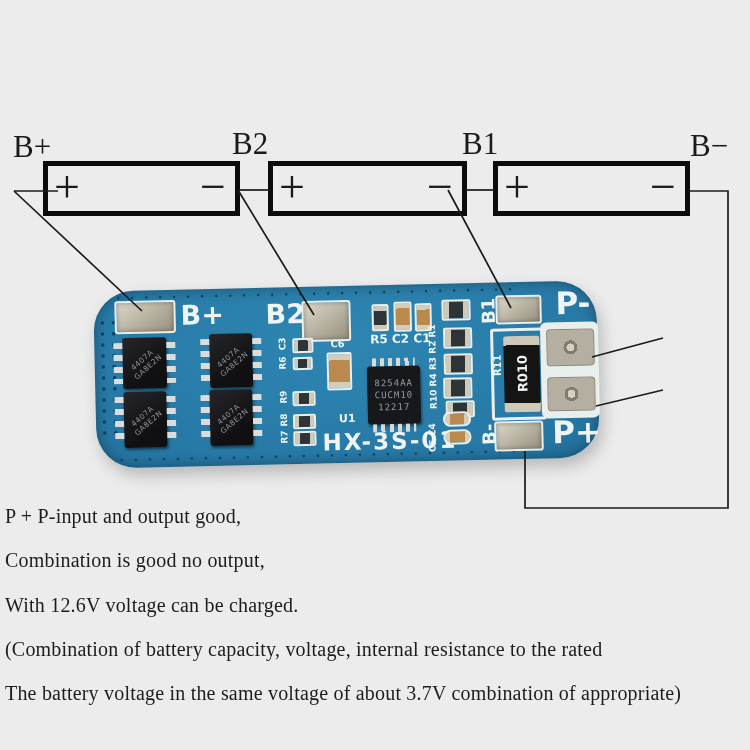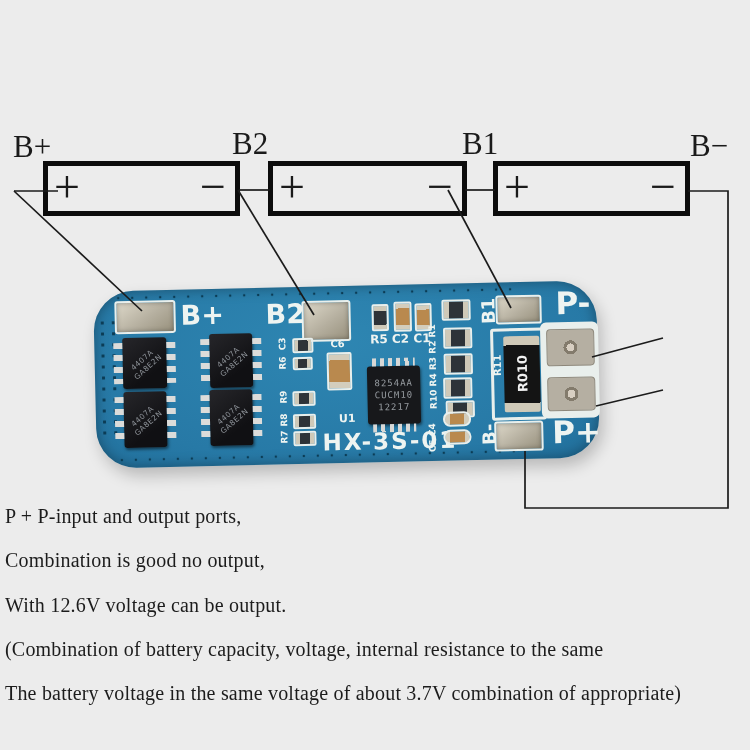--- a/index.html
+++ b/index.html
@@ -184,20 +184,20 @@
       <line x1="14" y1="191" x2="142" y2="311"></line>
       <line x1="238" y1="190" x2="314" y2="315"></line>
       <line x1="448" y1="190" x2="511" y2="308"></line>
       <polyline points="688,191 728,191 728,508 525,508 525,451"></polyline>
       <line x1="592" y1="357" x2="663" y2="338"></line>
       <line x1="596" y1="406" x2="663" y2="390"></line>
     </g>
   </svg>
 
   <div>
-    <div class="desc" style="top:505px">P + P-input and output ports,</div>
+    <div class="desc" style="top:505px">P + P-input and output good,</div>
     <div class="desc" style="top:549px">Combination is good no output,</div>
-    <div class="desc" style="top:594px">With 12.6V voltage can be output.</div>
-    <div class="desc" style="top:638px">(Combination of battery capacity, voltage, internal resistance to the same</div>
+    <div class="desc" style="top:594px">With 12.6V voltage can be charged.</div>
+    <div class="desc" style="top:638px">(Combination of battery capacity, voltage, internal resistance to the rated</div>
     <div class="desc" style="top:682px">The battery voltage in the same voltage of about 3.7V combination of appropriate)</div>
   </div>
 
 </div>
 
 </body></html>

